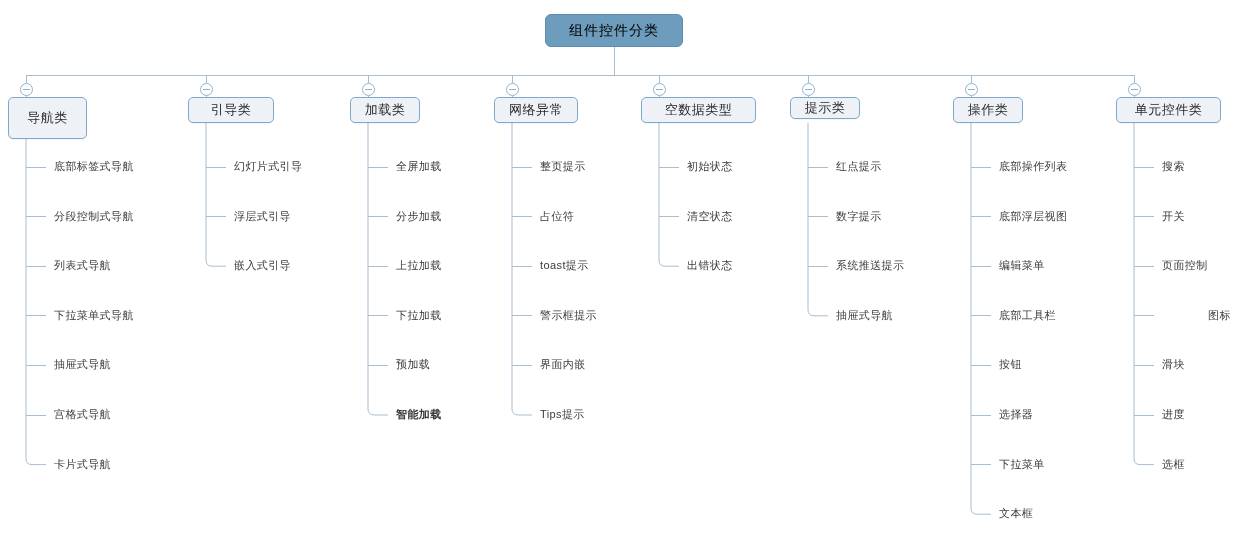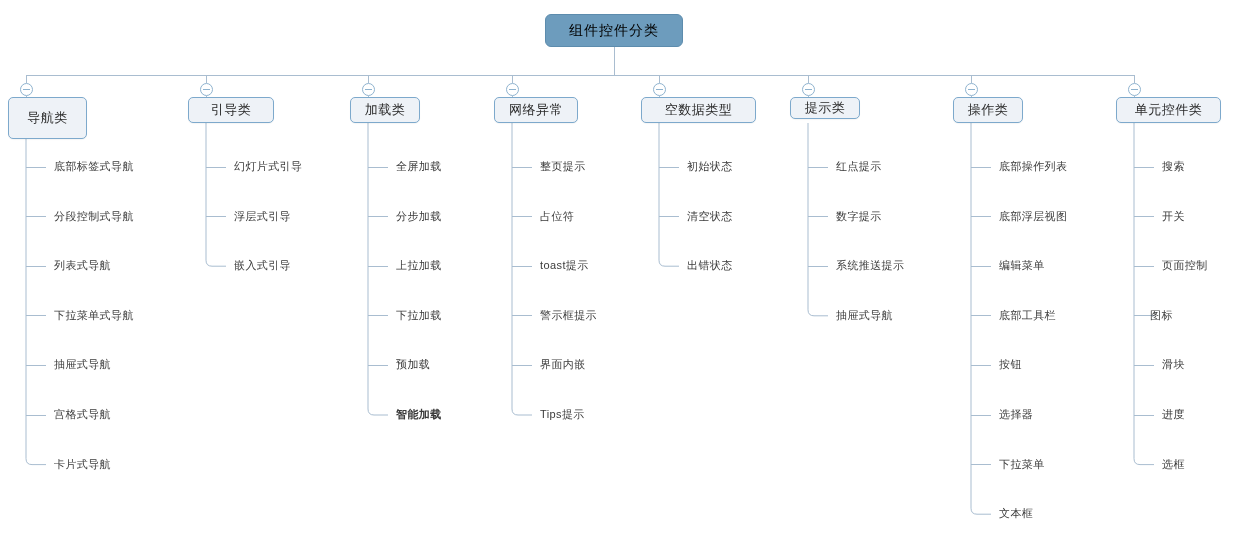--- a/index.html
+++ b/index.html
@@ -232,18 +232,18 @@
       <div class="leaf-label" style="left: 999px; top: 409px;">选择器</div>
       <div class="leaf-label" style="left: 999px; top: 458.6px;">下拉菜单</div>
       <div class="leaf-label" style="left: 999px; top: 508.2px;">文本框</div>
       <div class="collapse-btn" style="left: 1127.5px; top: 83px;"></div>
       <div class="branch-node" style="left: 1116px; top: 97px; width: 105px; height: 26px;">
         <span>单元控件类</span>
       </div>
       <div class="leaf-label" style="left: 1162px; top: 161px;">搜索</div>
       <div class="leaf-label" style="left: 1162px; top: 210.6px;">开关</div>
       <div class="leaf-label" style="left: 1162px; top: 260.2px;">页面控制</div>
-      <div class="leaf-label" style="left: 1150px; top: 309.8px;">图标</div>
+      <div class="leaf-label" style="left: 1208px; top: 309.8px;">图标</div>
       <div class="leaf-label" style="left: 1162px; top: 359.4px;">滑块</div>
       <div class="leaf-label" style="left: 1162px; top: 409px;">进度</div>
       <div class="leaf-label" style="left: 1162px; top: 458.6px;">选框</div>
     </div>
 </div>
 
 </body></html>

